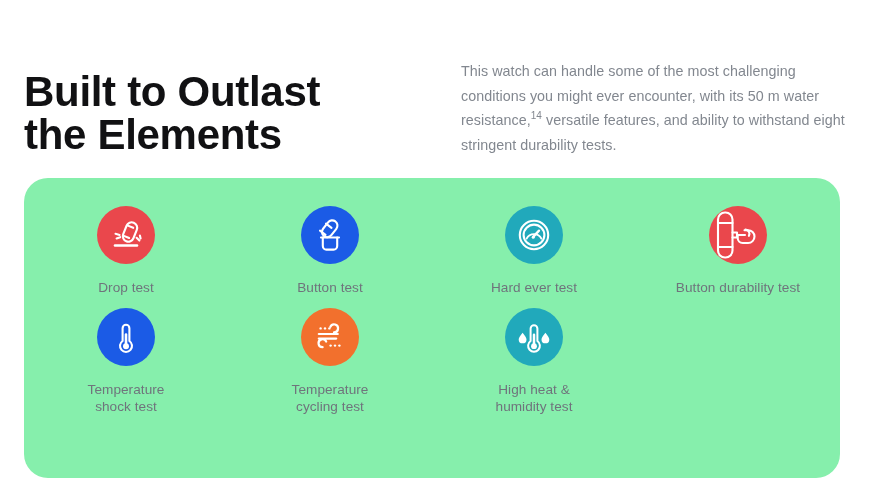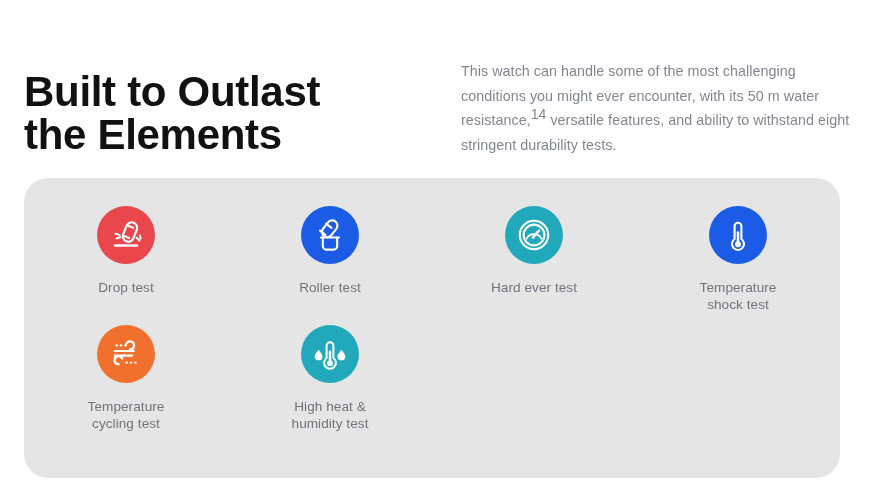--- a/index.html
+++ b/index.html
@@ -39,33 +39,33 @@
     position: absolute;
     left: 461px;
     top: 45px;
     width: 390px;
     font-size: 14.3px;
     line-height: 24.5px;
     color: #82878f;
     letter-spacing: 0.05px;
   }
   .intro sup {
-    font-size: 14px;
+    font-size: 10px;
     vertical-align: super;
     line-height: 0;
   }
 
   
   .panel {
     position: absolute;
     left: 24px;
     top: 178px;
     width: 816px;
     height: 300px;
-    background: #e5e5e5;
+    background: #86efac;
     border-radius: 24px;
   }
 
   .grid {
     position: absolute;
     left: 0;
     top: 28px;
     width: 816px;
     display: grid;
     grid-template-columns: repeat(4, 1fr);
@@ -138,38 +138,54 @@
         <span>
           <svg width="40" height="40" viewBox="0 0 40 40" fill="none" stroke="#ffffff" stroke-width="2.1" stroke-linecap="round" stroke-linejoin="round">
             <rect x="14.5" y="4.5" width="10.5" height="18.5" rx="5.2" transform="rotate(38 19.7 13.7)"></rect>
             <line x1="16.0" y1="8.6" x2="21.5" y2="12.9"></line>
             <line x1="10.0" y1="15.6" x2="15.5" y2="19.9"></line>
             <path d="M11 22.5 H29"></path>
             <path d="M12.8 22.5 V31 a3.6 3.6 0 0 0 3.6 3.6 h7.2 a3.6 3.6 0 0 0 3.6 -3.6 V22.5"></path>
           </svg>
         </span>
       </div>
-      <div class="cell-label">Roller test</div>
+      <div class="cell-label">Button test</div>
     </div>
 
     <div class="cell">
       <div class="badge" style="background:#21a9bb">
         <span>
           <svg width="40" height="40" viewBox="0 0 40 40" fill="none" stroke="#ffffff" stroke-width="2.1" stroke-linecap="round" stroke-linejoin="round">
             <circle cx="20" cy="20" r="14.2"></circle>
             <circle cx="20" cy="20" r="10.4"></circle>
             <path d="M12.6 23.6 a8.4 8.4 0 0 1 14.8 0" stroke-width="1.9"></path>
             <path d="M25.0 15.6 L19.4 21.6" stroke-width="2.3"></path>
             <circle cx="19.2" cy="22.2" r="1.5" fill="#ffffff" stroke="none"></circle>
           </svg>
         </span>
       </div>
       <div class="cell-label">Hard ever test</div>
     </div>
 
+    <div class="cell">
+      <div class="badge" style="background:#ea474c">
+        <span>
+          <svg width="58" height="58" viewBox="0 0 58 58" fill="none" stroke="#ffffff" stroke-width="2.1" stroke-linecap="round" stroke-linejoin="round">
+            <rect x="9" y="6.5" width="14.5" height="45" rx="7"></rect>
+            <line x1="9" y1="17" x2="23.5" y2="17"></line>
+            <line x1="9" y1="41" x2="23.5" y2="41"></line>
+            <path d="M23.5 26.5 h4.5 v5 h-4.5"></path>
+            <path d="M28.5 29 h7.5"></path>
+            <path d="M36.5 23.6 a4.2 4.2 0 0 1 3.4 6.2"></path>
+            <path d="M35.5 24.2 h3.6 a6.4 6.4 0 0 1 0 12.8 h-5.4 a5 5 0 0 1 -5 -5 v-3"></path>
+          </svg>
+        </span>
+      </div>
+      <div class="cell-label">Button durability test</div>
+    </div>
 
     <div class="cell">
       <div class="badge" style="background:#1b5be6">
         <span>
           <svg width="40" height="40" viewBox="0 0 40 40" fill="none" stroke="#ffffff" stroke-width="2.1" stroke-linecap="round" stroke-linejoin="round">
             <path d="M23.4 24.0 V11.2 a3.4 3.4 0 0 0 -6.8 0 V24.0 a6.0 6.0 0 1 0 6.8 0 Z"></path>
             <path d="M20 17.5 V26.8" stroke-width="2.6"></path>
             <circle cx="20" cy="29.2" r="3.0" fill="#ffffff" stroke="none"></circle>
           </svg>
         </span>

